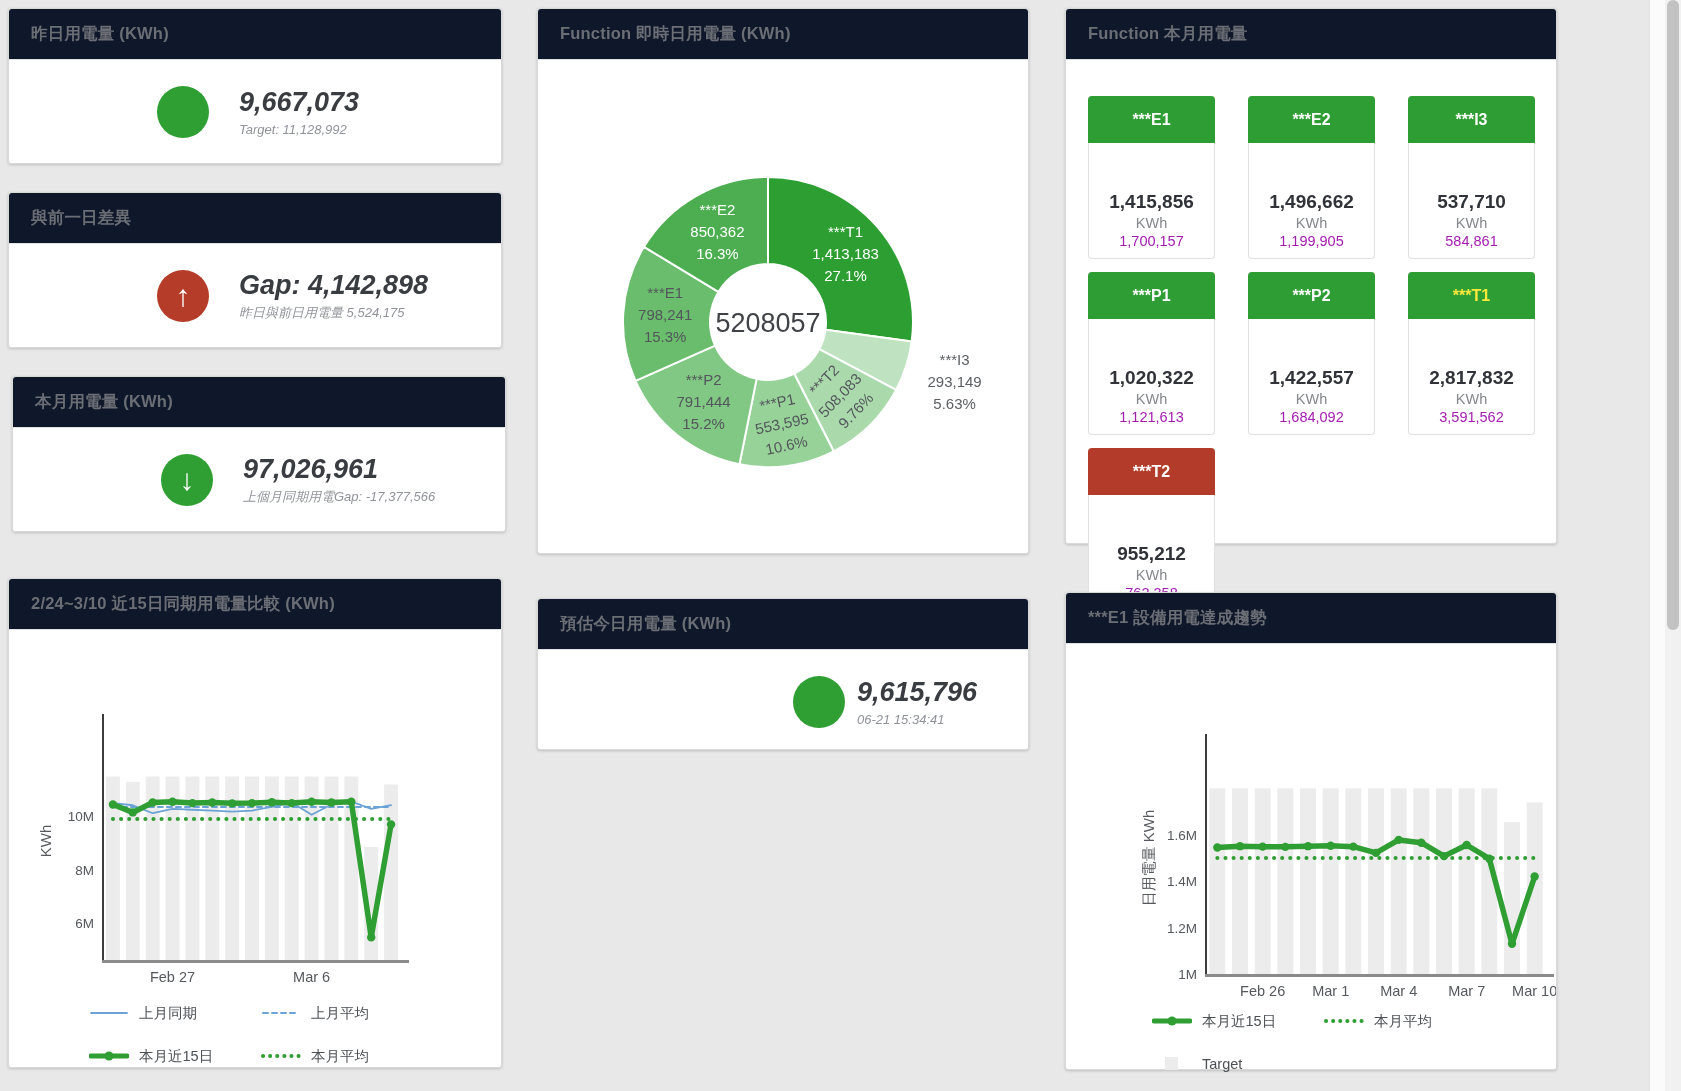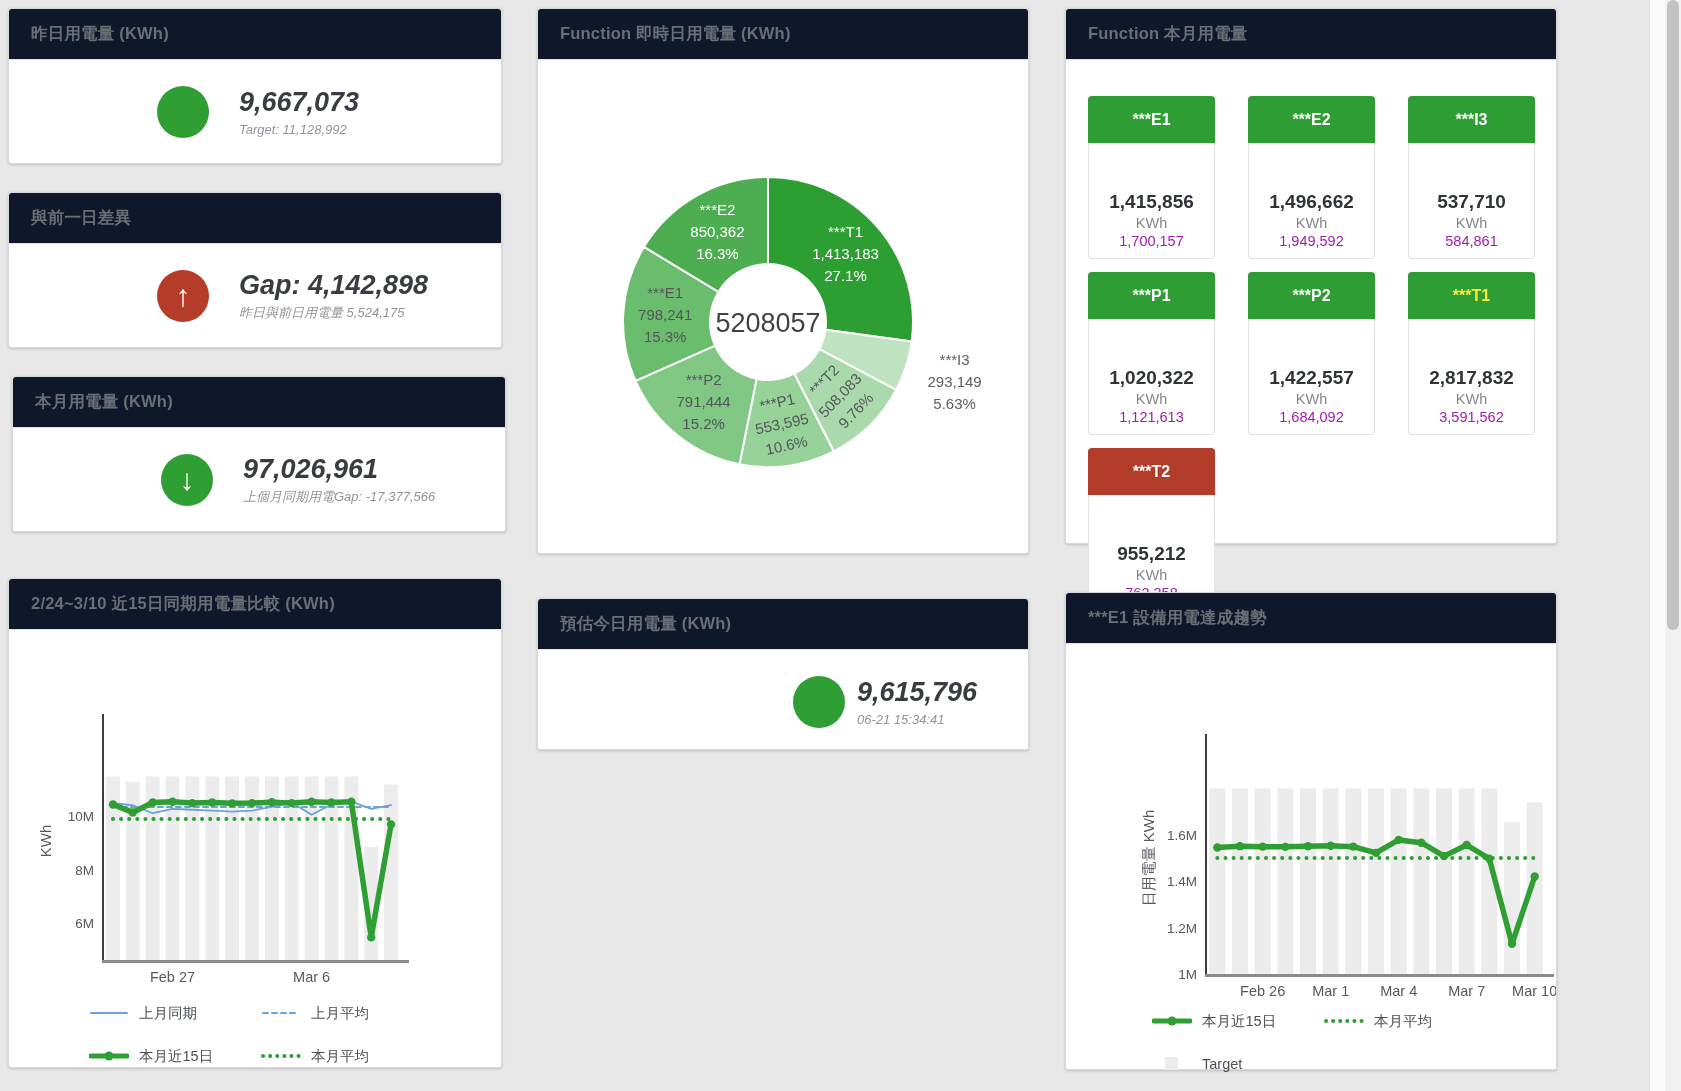--- a/index.html
+++ b/index.html
@@ -216,21 +216,21 @@
             <div class="tile-value">1,415,856</div>
             <div class="tile-unit">KWh</div>
             <div class="tile-target">1,700,157</div>
           </div>
         </div>
         <div class="tile">
           <div class="tile-head" style="background: rgb(46, 157, 51); color: rgb(255, 255, 255);">***E2</div>
           <div class="tile-body">
             <div class="tile-value">1,496,662</div>
             <div class="tile-unit">KWh</div>
-            <div class="tile-target">1,949,592</div>
+            <div class="tile-target">1,199,905</div>
           </div>
         </div>
         <div class="tile">
           <div class="tile-head" style="background: rgb(46, 157, 51); color: rgb(255, 255, 255);">***I3</div>
           <div class="tile-body">
             <div class="tile-value">537,710</div>
             <div class="tile-unit">KWh</div>
             <div class="tile-target">584,861</div>
           </div>
         </div>

